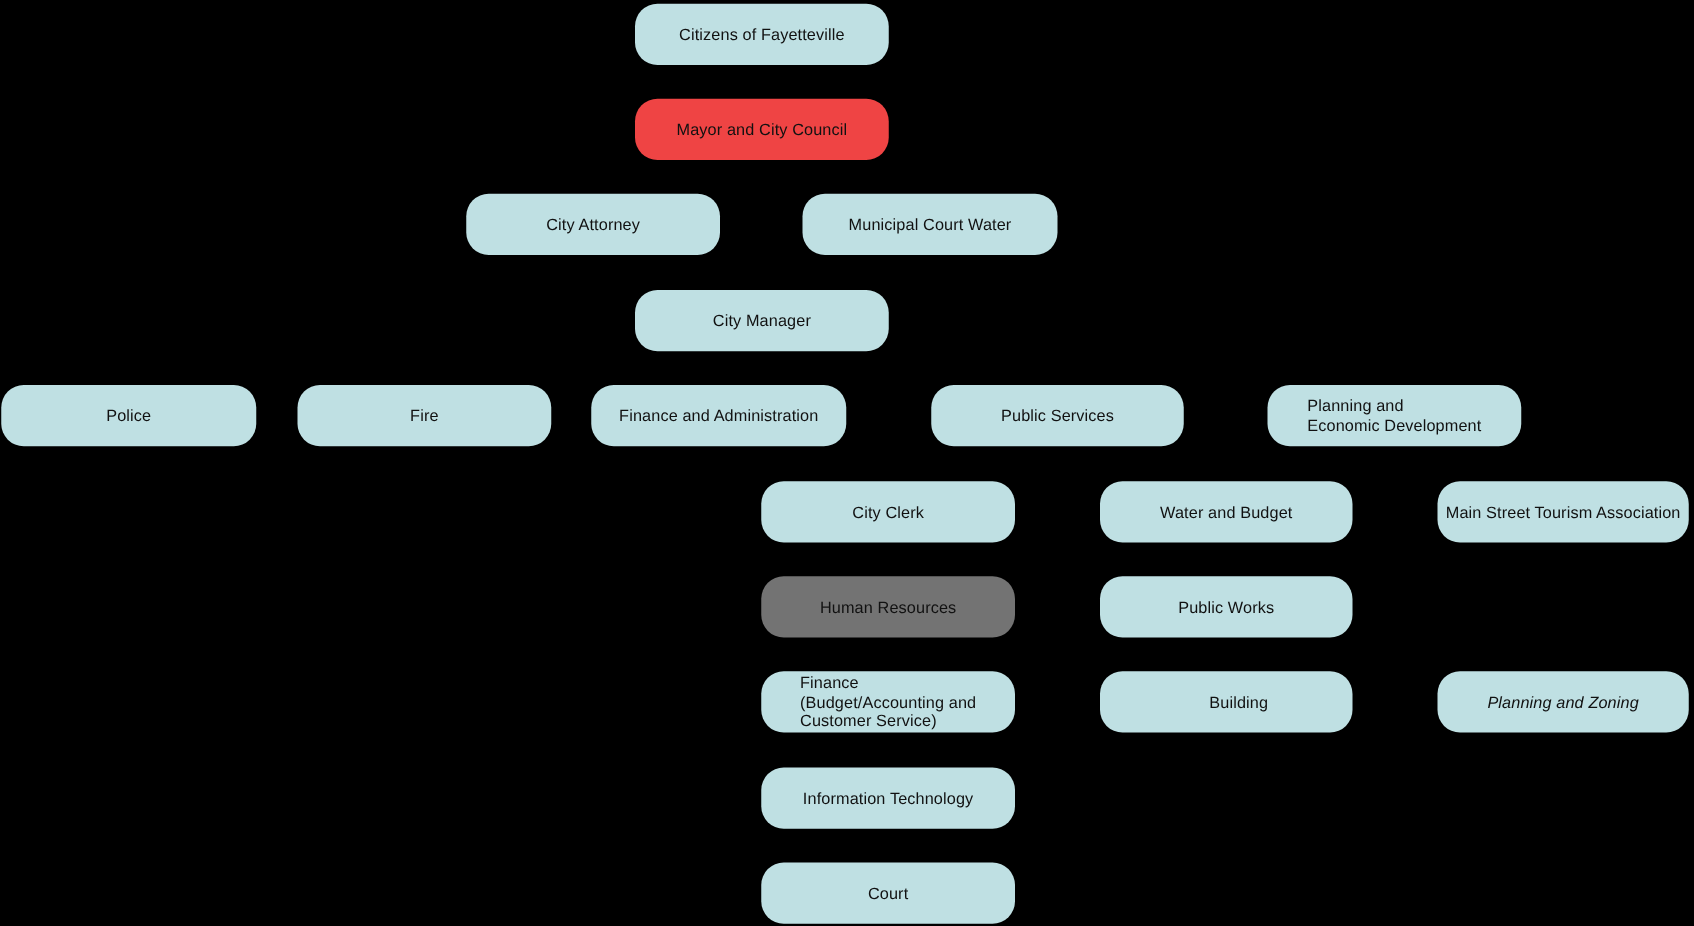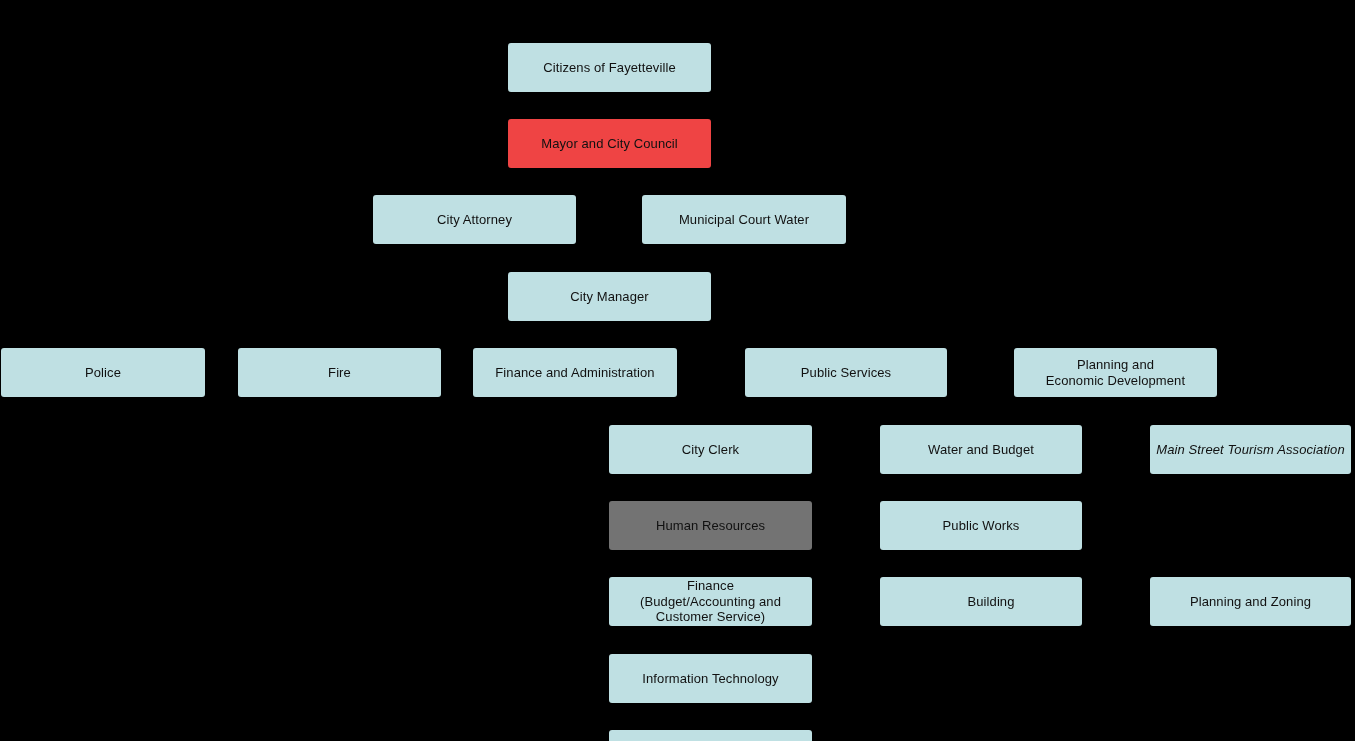--- a/index.html
+++ b/index.html
@@ -12,32 +12,30 @@
     width: 1355px;
     height: 741px;
     background: #000000;
     overflow: hidden;
     font-family: "Liberation Sans", sans-serif;
   }
   .org-box {
     position: absolute;
     box-sizing: border-box;
     background: #bfe0e3;
-    border-radius: 3px;
+    border-radius: 18px;
     color: #111111;
     font-size: 13px;
     line-height: 15.5px;
-    text-align: center;
     display: flex;
     align-items: center;
     justify-content: center;
     padding: 2px 6px;
     white-space: pre-line;
     letter-spacing: 0.1px;
-    margin-top: 40px;
   }
 </style>
 </head>
 <body>
 
 <div id="chart-root" style="background: rgb(0, 0, 0);">
     <div class="org-box" style="left: 508px; top: 3px; width: 203px; height: 49px; background: rgb(191, 224, 227); color: rgb(17, 17, 17);">Citizens of Fayetteville</div>
     <div class="org-box" style="left: 508px; top: 79px; width: 203px; height: 49px; background: #ef4444; color: rgb(17, 17, 17);">Mayor and City Council</div>
     <div class="org-box" style="left: 373px; top: 155px; width: 203px; height: 49px; background: rgb(191, 224, 227); color: rgb(17, 17, 17);">City Attorney</div>
     <div class="org-box" style="left: 642px; top: 155px; width: 204px; height: 49px; background: rgb(191, 224, 227); color: rgb(17, 17, 17);">Municipal Court Water</div>
@@ -51,15 +49,15 @@
     <div class="org-box" style="left: 609px; top: 385px; width: 203px; height: 49px; background: rgb(191, 224, 227); color: rgb(17, 17, 17);">City Clerk</div>
     <div class="org-box" style="left: 609px; top: 461px; width: 203px; height: 49px; background: #737373; color: rgb(17, 17, 17);">Human Resources</div>
     <div class="org-box" style="left: 609px; top: 537px; width: 203px; height: 49px; background: rgb(191, 224, 227); color: rgb(17, 17, 17);">Finance
 (Budget/Accounting and
 Customer Service)</div>
     <div class="org-box" style="left: 609px; top: 614px; width: 203px; height: 49px; background: rgb(191, 224, 227); color: rgb(17, 17, 17);">Information Technology</div>
     <div class="org-box" style="left: 609px; top: 690px; width: 203px; height: 49px; background: rgb(191, 224, 227); color: rgb(17, 17, 17);">Court</div>
     <div class="org-box" style="left: 880px; top: 385px; width: 202px; height: 49px; background: rgb(191, 224, 227); color: rgb(17, 17, 17);">Water and Budget</div>
     <div class="org-box" style="left: 880px; top: 461px; width: 202px; height: 49px; background: rgb(191, 224, 227); color: rgb(17, 17, 17);">Public Works</div>
     <div class="org-box" style="left: 880px; top: 537px; width: 202px; height: 49px; background: rgb(191, 224, 227); color: rgb(17, 17, 17); padding-left: 26px;">Building</div>
-    <div class="org-box" style="left: 1150px; top: 385px; width: 201px; height: 49px; background: rgb(191, 224, 227); color: rgb(17, 17, 17); font-style: italic;">Main Street Tourism Association</div>
-    <div class="org-box" style="left: 1150px; top: 537px; width: 201px; height: 49px; background: rgb(191, 224, 227); color: rgb(17, 17, 17);">Planning and Zoning</div>
+    <div class="org-box" style="left: 1150px; top: 385px; width: 201px; height: 49px; background: rgb(191, 224, 227); color: rgb(17, 17, 17);">Main Street Tourism Association</div>
+    <div class="org-box" style="left: 1150px; top: 537px; width: 201px; height: 49px; background: rgb(191, 224, 227); color: rgb(17, 17, 17); font-style: italic;">Planning and Zoning</div>
   </div>
 
 </body></html>

